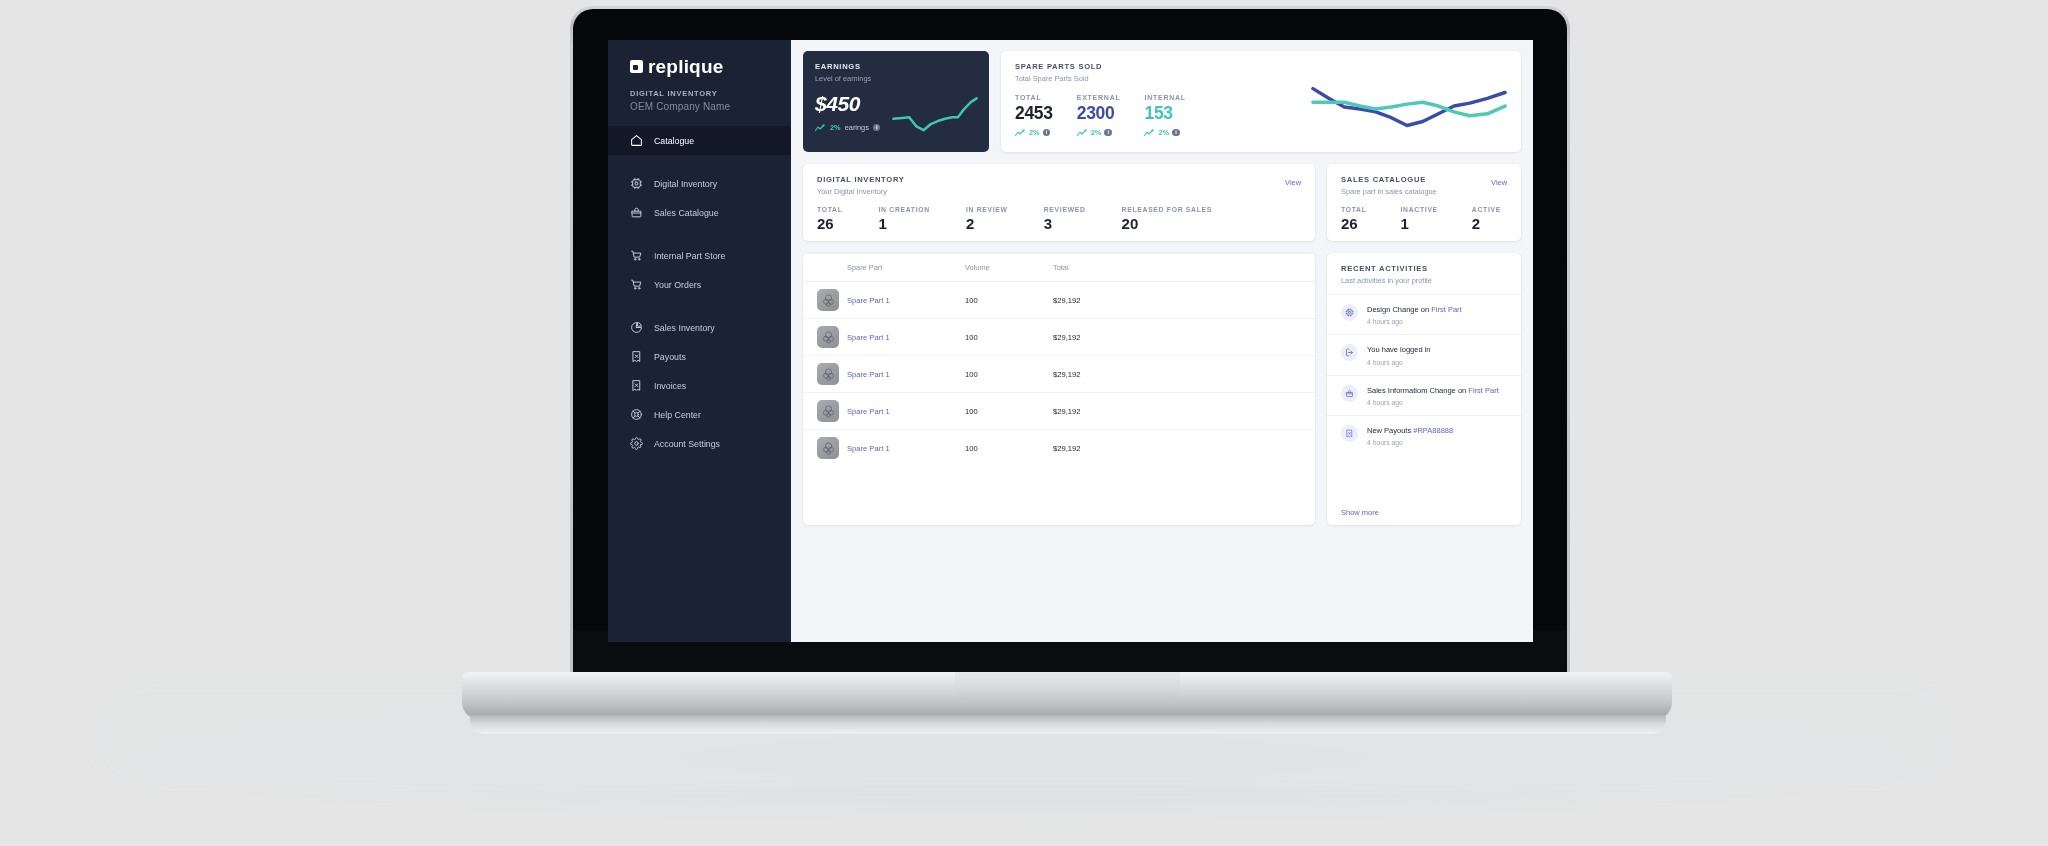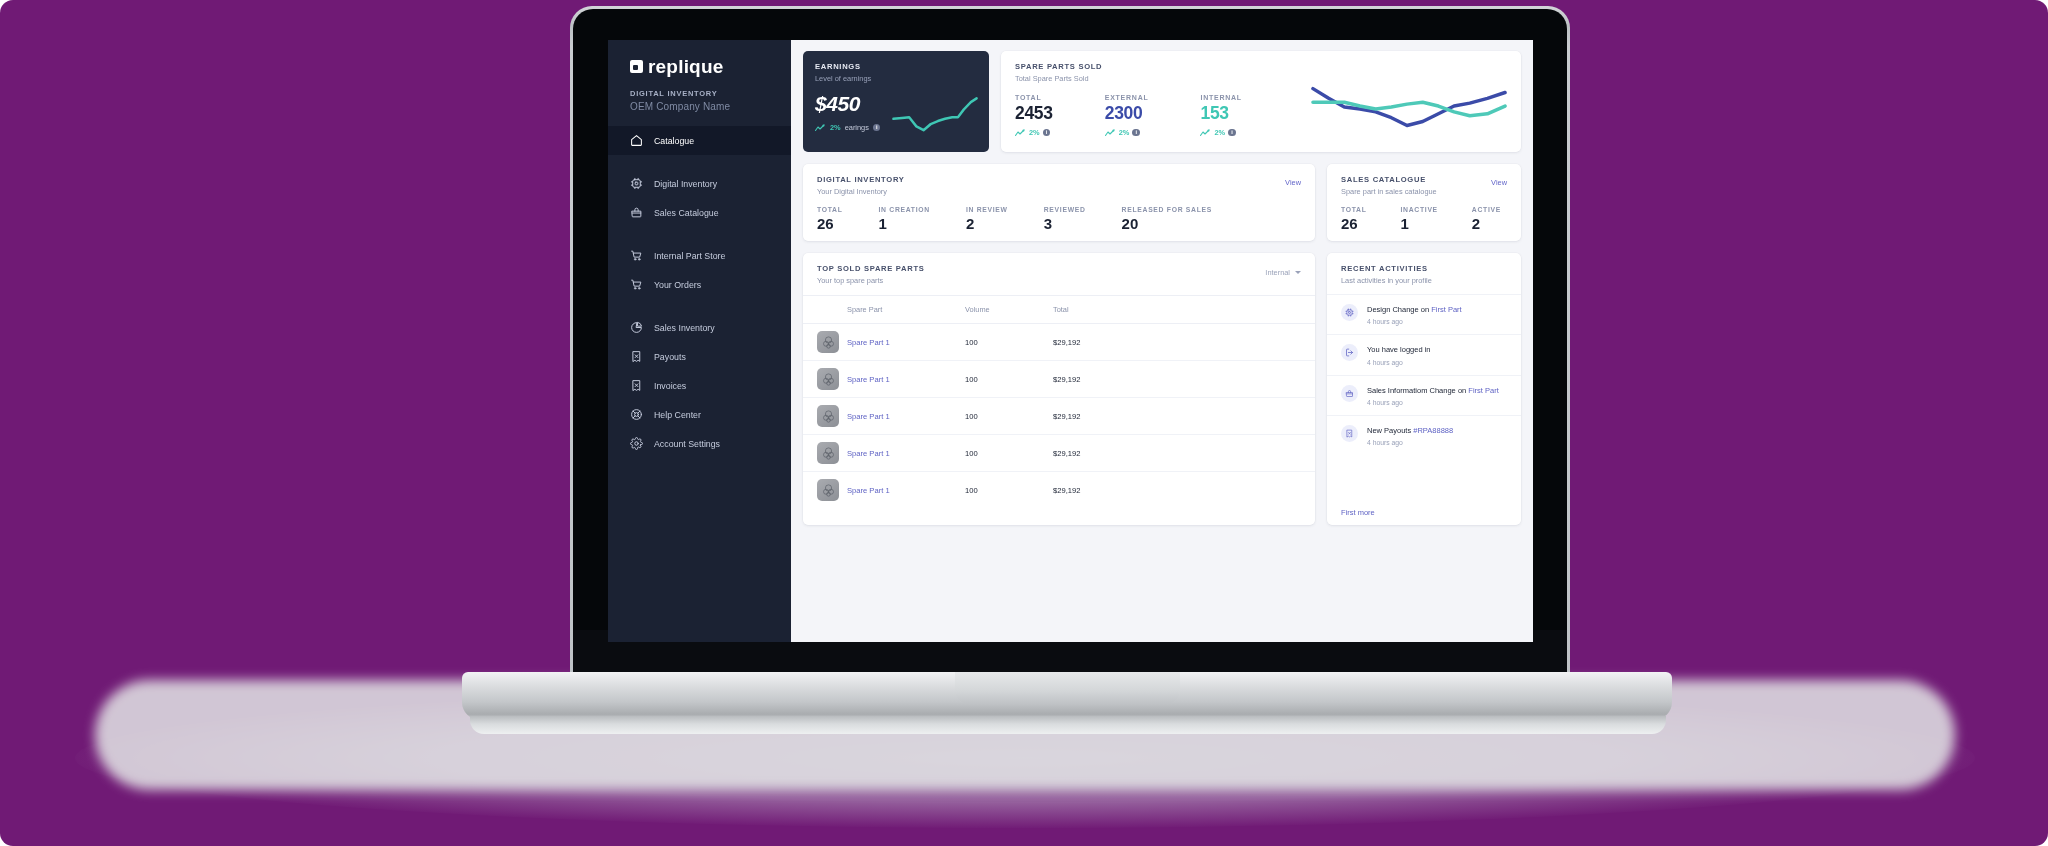--- a/index.html
+++ b/index.html
@@ -2,21 +2,21 @@
 <html><head>
 <meta charset="utf-8">
 <style>
   * { box-sizing: border-box; margin: 0; padding: 0; }
   html, body {
     width: 2048px; height: 846px;
     background: #ffffff;
     font-family: "Liberation Sans", sans-serif;
     overflow: hidden;
   }
-  #stage { position: relative; width: 2048px; height: 846px; background:#701a75;border-radius:13px; }
+  #stage { position: relative; width: 2048px; height: 846px; background:#e5e5e5; }
 
   
   .laptop-shadow{
     position:absolute; left:75px; top:688px; width:1900px; height:140px;
     background: radial-gradient(ellipse at 50% 50%, rgba(205,212,218,0.55) 0%, rgba(215,222,228,0.35) 45%, rgba(255,255,255,0) 72%);
     border-radius:50%;
   }
   .laptop-base-pad{
     position:absolute; left:95px; top:680px; width:1860px; height:110px;
     background:#e3e5e6; border-radius:60px; filter: blur(6px); opacity:.85;
@@ -114,21 +114,21 @@
   .pct{ color:#3fc7b4; font-size:7.4px; font-weight:700; }
   .earn-label{ color:#c4cada; font-size:7.4px; }
   .info-dot{
     width:7.5px; height:7.5px; border-radius:50%; background:#6b7590; color:#fff;
     font-size:5.6px; line-height:7.5px; text-align:center; font-weight:700; display:inline-block;
   }
   .earn-spark{ position:absolute; right:11px; bottom:18px; width:86px; height:38px; }
 
   
   .sps{ flex:1; height:101px; padding:11px 14px; position:relative; }
-  .sps-stats{ display:flex; gap:52px; margin-top:11px; }
+  .sps-stats{ display:flex; gap:24px; margin-top:11px; }
   .stat-k{ font-size:7px; font-weight:700; letter-spacing:.75px; color:#8b93ab; }
   .stat-v{ font-size:17.5px; font-weight:700; margin-top:2px; letter-spacing:-.3px; }
   .stat-row{ display:flex; align-items:center; gap:3px; margin-top:4px; }
   .sps-chart{ position:absolute; right:14px; top:26px; width:196px; height:62px; }
 
   
   .row2{ margin-top:12px; }
   .inv{ flex:1; height:77px; padding:11px 14px; position:relative; }
   .sc{ width:194px; flex:0 0 194px; height:77px; padding:11px 14px; position:relative; }
   .view-link{
@@ -441,28 +441,20 @@
               <div class="k">ACTIVE</div>
               <div class="v">2</div>
             </div>
           </div>
         </div>
       </div>
 
       <div class="row row3">
 
         <div class="card top-sold">
-          <div class="ts-head">
-            <div class="card-title">TOP SOLD SPARE PARTS</div>
-            <div class="card-sub">Your top spare parts</div>
-            <div class="ts-filter">
-              <span>Internal</span>
-              <span class="caret"></span>
-            </div>
-          </div>
           <table>
             <thead>
               <tr>
                 <th class="col-thumb"></th>
                 <th class="col-name">Spare Part</th>
                 <th class="col-vol">Volume</th>
                 <th class="col-total">Total</th>
               </tr>
             </thead>
             <tbody>
@@ -599,21 +591,21 @@
                   <path d="M6 3h12v18l-3-2-3 2-3-2-3 2z"></path>
                   <path d="M9.5 9l5 5M14.5 9l-5 5"></path>
                 </svg>
             </span>
             <div class="act-body">
               <div class="act-text"><span>New Payouts </span><span class="hl">#RPA88888</span></div>
               <div class="act-time">4 hours ago</div>
             </div>
           </div>
 
-          <div class="show-more">First more</div>
+          <div class="show-more">Show more</div>
         </div>
       </div>
     </div>
   </div>
 
   <div class="laptop-hinge"></div>
   <div class="laptop-notch"></div>
   <div class="laptop-foot"></div>
 </div>
 

